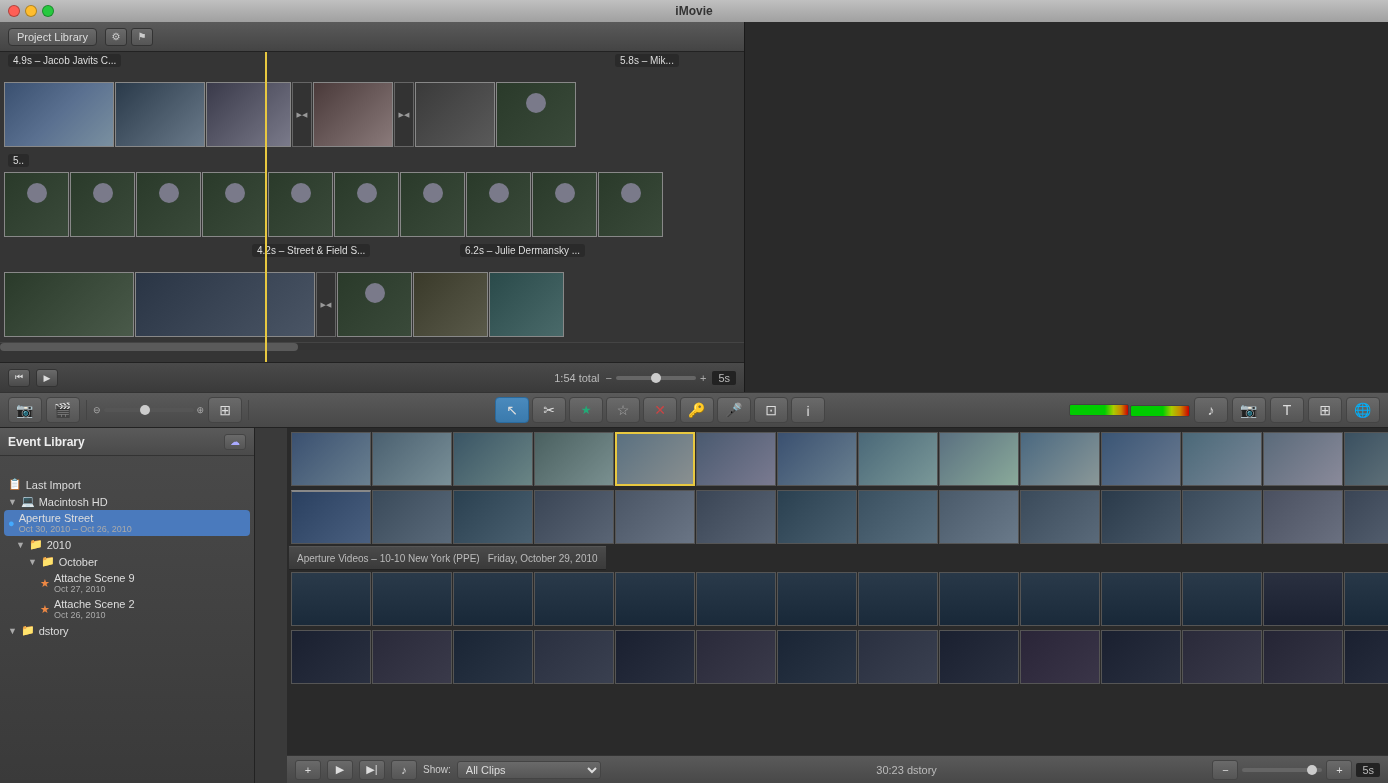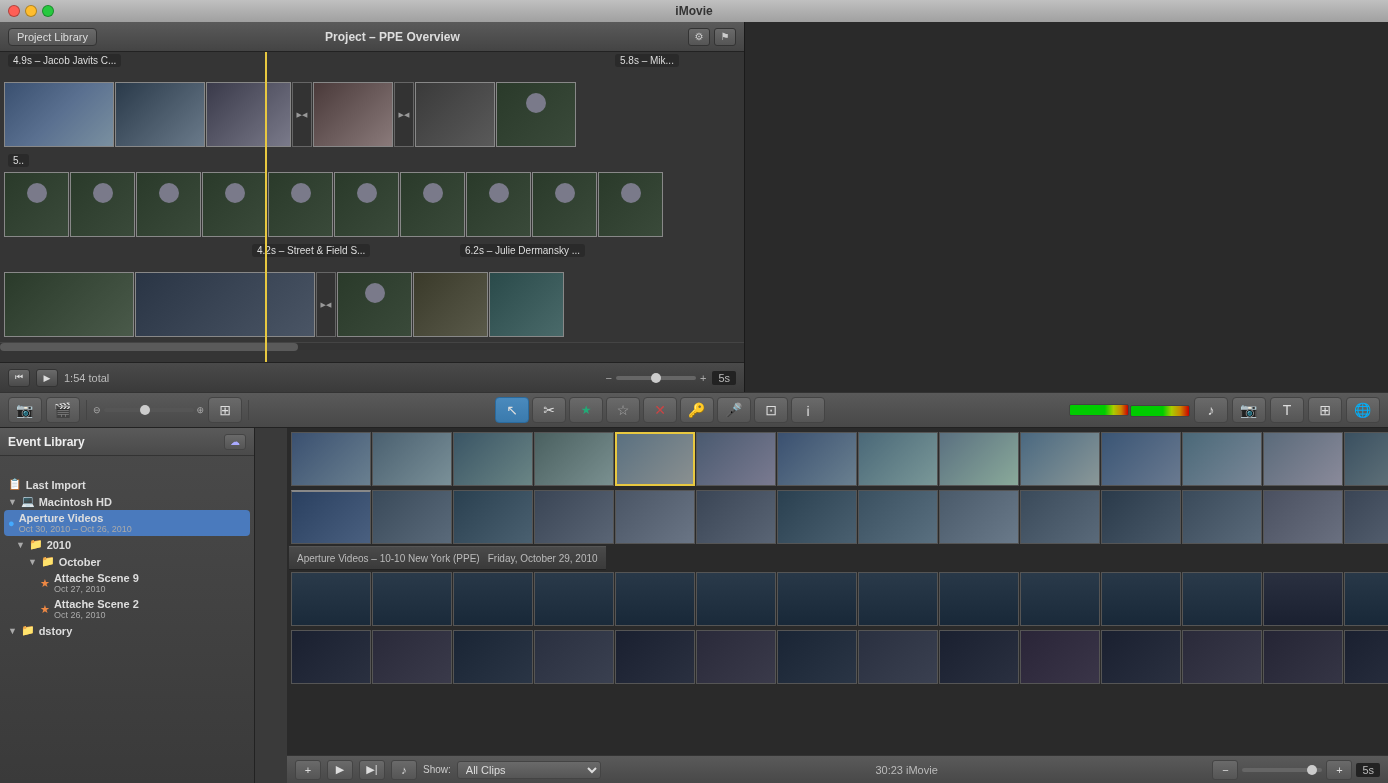--- a/index.html
+++ b/index.html
@@ -148,21 +148,21 @@
       display: flex;
       align-items: center;
       justify-content: center;
       cursor: pointer;
       font-size: 9px;
       color: #ddd;
     }
 
     #duration-label {
       flex: 1;
-      text-align: left;
+      text-align: right;
       font-size: 11px;
       color: #bbb;
     }
 
     .zoom-control {
       display: flex;
       align-items: center;
       gap: 4px;
     }
 
@@ -340,21 +340,20 @@
     }
 
     .event-icon {
       font-size: 11px;
       flex-shrink: 0;
     }
 
     .event-label {
       font-size: 11px;
       color: #ddd;
-      font-weight: bold;
     }
 
     .event-sublabel {
       font-size: 9px;
       color: #aaa;
     }
 
     .tree-arrow {
       font-size: 9px;
       color: #aaa;
@@ -570,21 +569,20 @@
 </div>
 
 <div id="main">
 
   <div id="top-section">
 
     <div id="project-area">
 
       <div id="project-toolbar">
         <button class="proj-btn">Project Library</button>
-        <span id="project-title">Project – PPE Overview</span>
         <div class="toolbar-icons">
           <div class="icon-btn">⚙</div>
           <div class="icon-btn">⚑</div>
         </div>
       </div>
 
       <div id="timeline-clips">
 
         <div class="playhead" style="left: 265px;"></div>
 
@@ -712,21 +710,21 @@
 
         <div class="event-item">
           <span class="tree-arrow">▼</span>
           <span class="event-icon">💻</span>
           <span class="event-label">Macintosh HD</span>
         </div>
 
         <div class="event-item selected indent1">
           <span class="event-icon" style="color:#4af;">●</span>
           <div>
-            <div class="event-label">Aperture Videos</div>
+            <div class="event-label">Aperture Street</div>
             <div class="event-sublabel">Oct 30, 2010 – Oct 26, 2010</div>
           </div>
         </div>
 
         <div class="event-item indent1">
           <span class="tree-arrow">▼</span>
           <span class="event-icon">📁</span>
           <span class="event-label">2010</span>
         </div>
 
@@ -847,21 +845,21 @@
         <div class="bottom-btn">▶</div>
         <div class="bottom-btn">▶|</div>
         <div class="bottom-btn">♪</div>
         <span id="show-label">Show:</span>
         <select id="show-dropdown">
           <option>All Clips</option>
           <option>Favorites Only</option>
           <option>Favorites and Rejected</option>
           <option>Rejected Only</option>
         </select>
-        <span id="total-duration">30:23 iMovie</span>
+        <span id="total-duration">30:23 dstory</span>
         <div style="display:flex; align-items:center; gap:4px; margin-left:auto;">
           <div class="bottom-btn">−</div>
           <div style="width:80px; height:4px; background:#666; border-radius:2px; position:relative;">
             <div style="width:10px;height:10px;background:#ccc;border-radius:50%;position:absolute;top:-3px;right:5px;"></div>
           </div>
           <div class="bottom-btn">+</div>
           <div class="time-label">5s</div>
         </div>
       </div>
     </div>

